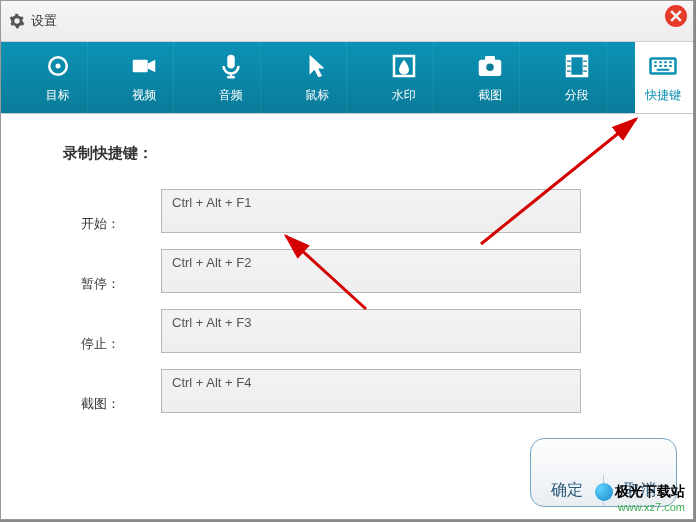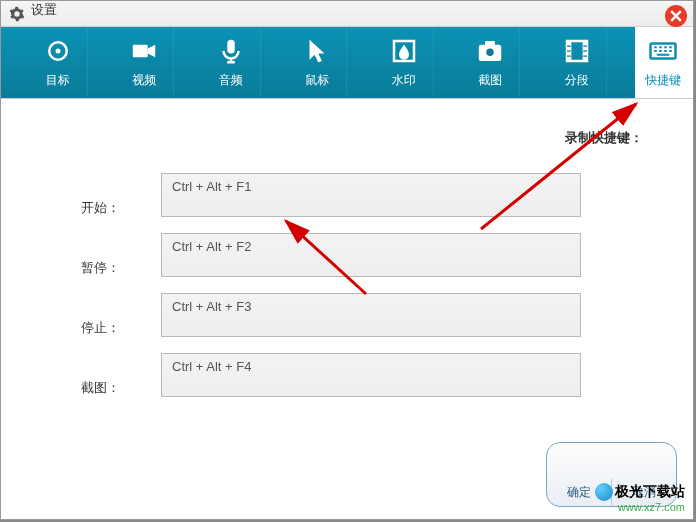--- a/index.html
+++ b/index.html
@@ -11,24 +11,25 @@
     overflow: hidden;
   }
   .window {
     width: 694px;
     height: 520px;
     border: 1px solid #999;
     background: #fff;
     position: relative;
   }
   .titlebar {
-    height: 26px;
+    height: 41px;
     background: linear-gradient(#f6f6f6, #ececec);
     border-bottom: 1px solid #d0d0d0;
     display: flex;
+    align-items: center;
     padding: 0 8px;
     position: relative;
   }
   .titlebar .gear { margin-right: 6px; display:flex; align-items:center;}
   .titlebar .title { font-size: 13px; color: #333; }
   .close-btn {
     position: absolute;
     right: 6px; top: 4px;
     width: 22px; height: 22px;
     background: #e63a2b;
@@ -63,26 +64,25 @@
     color: #0b8fb1;
   }
   .tab.active svg { fill: #0b8fb1; }
 
   .content {
     padding: 30px 50px 10px 50px;
     height: 360px;
     position: relative;
   }
   .section-title {
-    font-size: 13px;
+    font-size: 15px;
     font-weight: bold;
     color: #333;
     margin-bottom: 26px;
     margin-left: 12px;
-    text-align: right;
   }
   .field-row {
     display: flex;
     align-items: flex-end;
     margin-bottom: 16px;
   }
   .field-label {
     width: 110px;
     text-align: left;
     font-size: 13px;
@@ -109,21 +109,21 @@
     display: inline-flex;
     border: 1px solid #7aa6c4;
     border-radius: 14px;
     overflow: hidden;
     background: linear-gradient(#fdfdfd,#e9eef3);
   }
   .btn-pair button {
     border: none;
     background: transparent;
     padding: 5px 20px;
-    font-size: 12px;
+    font-size: 16px;
     color: #2b5a7a;
     cursor: pointer;
     margin-top: 36px;
   }
   .btn-pair button:first-child { border-right: 1px solid #b9cede; }
 
   .arrow {
     position: absolute;
     pointer-events: none;
   }

